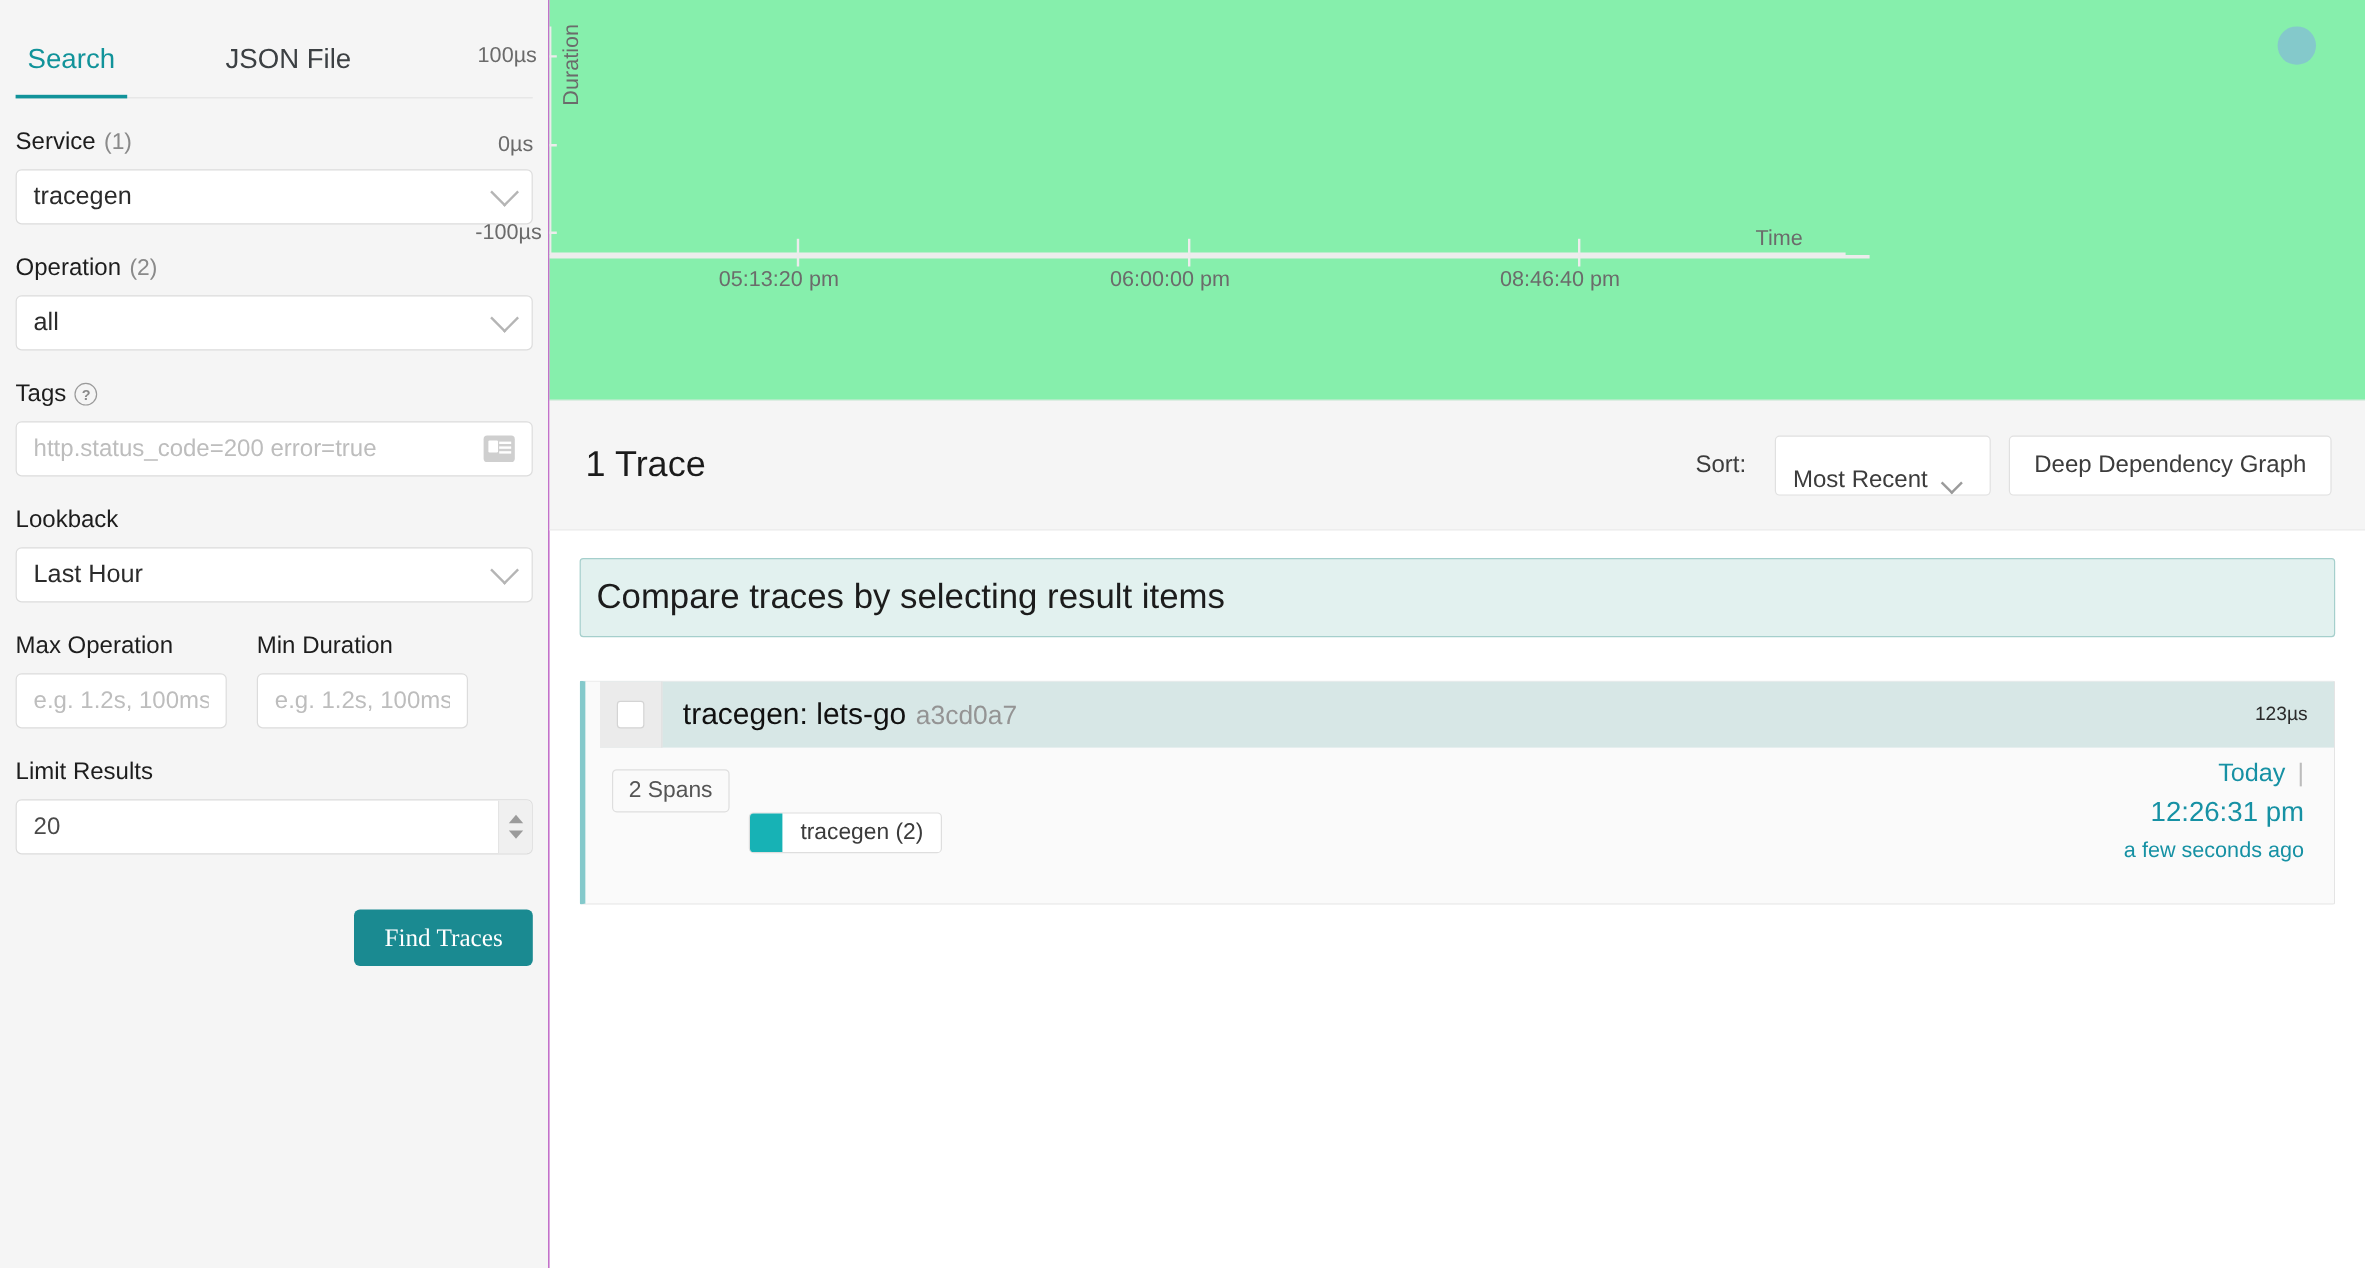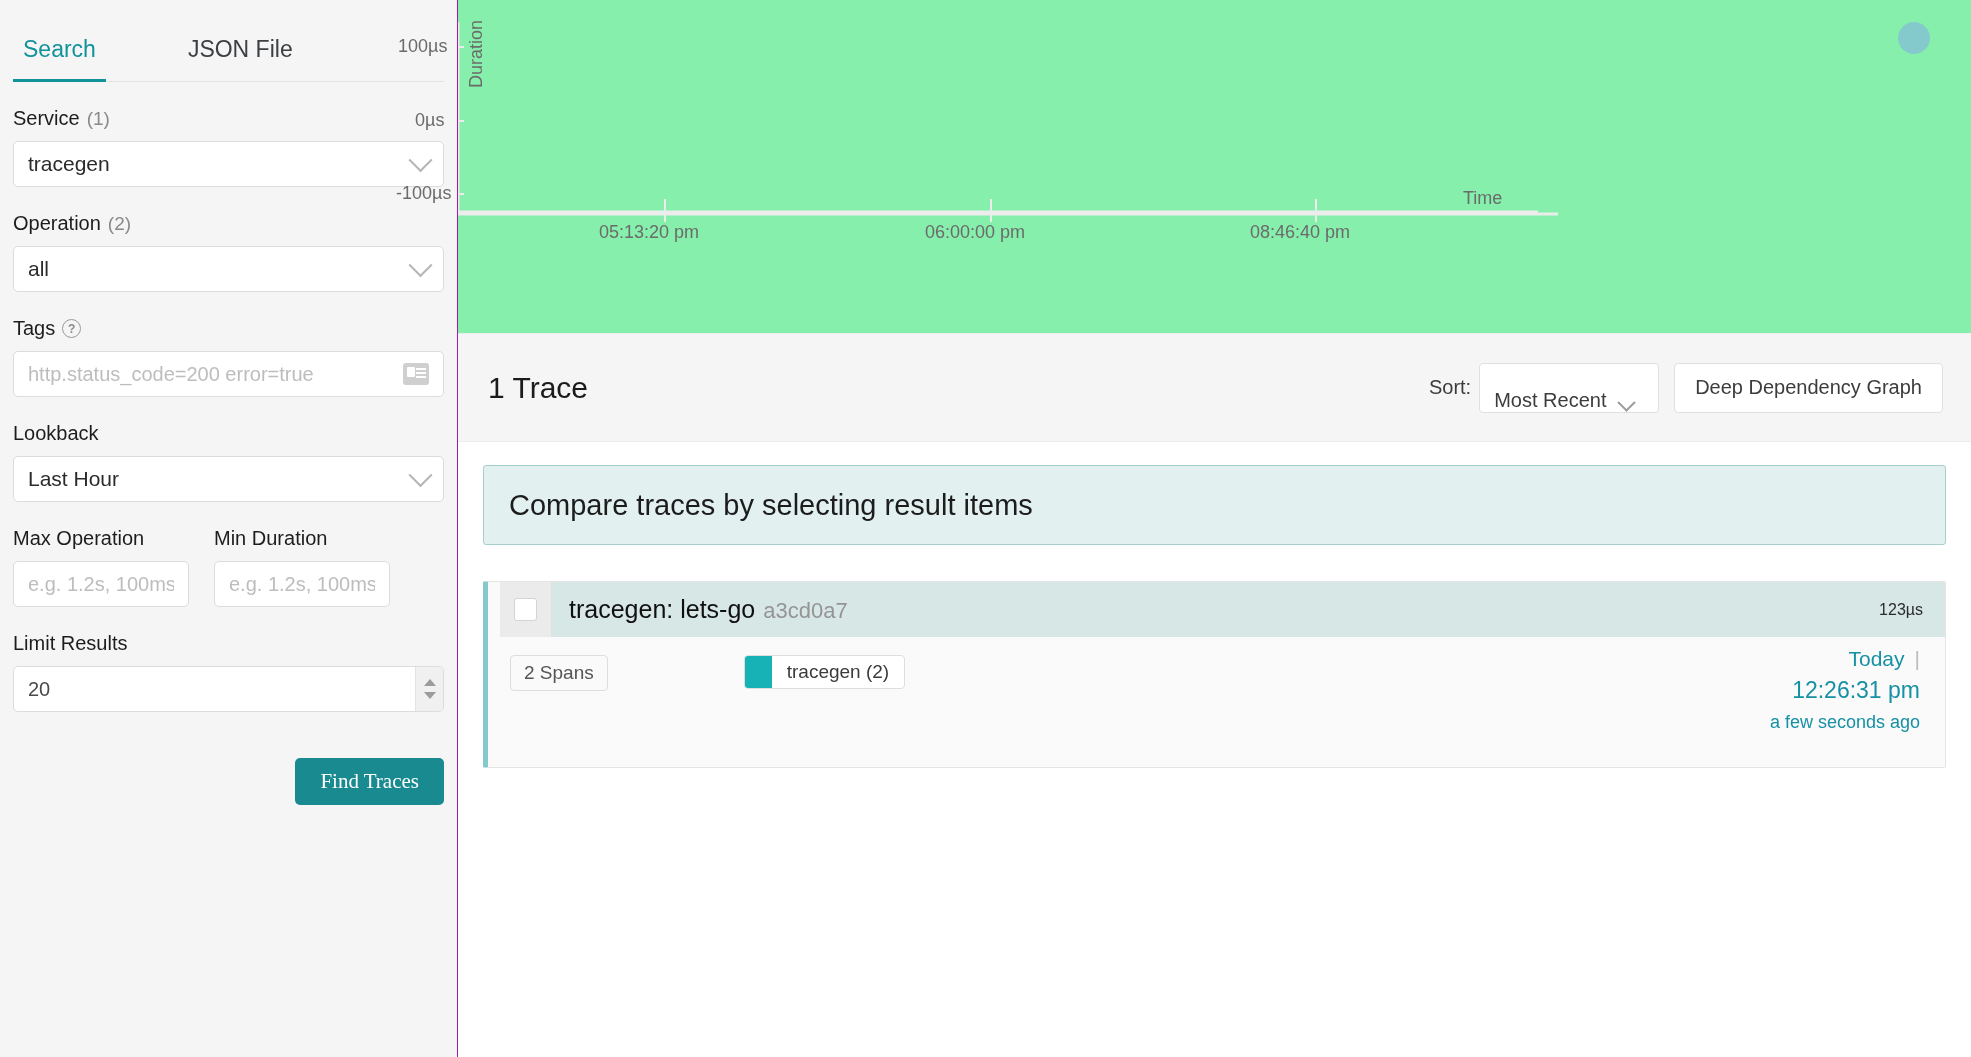--- a/index.html
+++ b/index.html
@@ -157,21 +157,21 @@
 
   .results-header {
     height: 108px;
     background: #f5f5f5;
     border-bottom: 1px solid #ececec;
     display: flex;
     align-items: center;
     padding: 0 28px 0 30px;
   }
   .trace-count { font-size: 30px; color: #1b1b1b; flex:1; }
-  .sort-label { font-size: 20px; color: #3c3c3c; margin-right: 8px; }
+  .sort-label { font-size: 20px; color: #3c3c3c; margin-right: 24px; }
   .sort-select {
     height: 50px; min-width: 180px;
     background: #fff; border: 1px solid #e0e0e0; border-radius: 4px;
     display:flex; align-items:flex-end; padding: 0 14px;
     font-size: 20px; color: #3c3c3c; gap: 14px; cursor:pointer;
   }
   .sort-select .chev2 {
     width: 13px; height: 13px;
     border-right: 2px solid #9b9b9b; border-bottom: 2px solid #9b9b9b;
     transform: rotate(45deg) translate(-2px,-2px);
@@ -182,24 +182,24 @@
     display:flex; align-items:center; padding: 0 20px;
     font-size: 20px; color: #3c3c3c; cursor:pointer;
     font-family: "Liberation Sans", sans-serif;
   }
 
   .compare-banner {
     margin: 23px 25px 0 25px;
     background: #e2f1ef;
     border: 1px solid #a5cfcc;
     border-radius: 3px;
-    height: 80px;
+    height: 66px;
     display: flex;
     align-items: center;
-    padding: 0 25px;
+    padding: 0 13px;
     font-size: 29px;
     color: #1c1c1c;
   }
 
   .trace-card {
     margin: 36px 25px 0 25px;
     border: 1px solid #e4e4e4;
     border-left: 5px solid #84c9cb;
     border-radius: 2px;
     background: #fafafa;
@@ -227,20 +227,21 @@
     font-size: 25px; color: #101010; padding-left: 17px; flex:1;
   }
   .trace-id { color: #949494; font-size: 22px; margin-left: 8px; }
   .trace-dur { font-size: 16px; color: #2a2a2a; padding-right: 22px; }
 
   .trace-body {
     display:flex; align-items:flex-start;
     padding: 18px 0 32px 0;
     position: relative;
     min-height: 130px;
+    flex-direction: column;
   }
   .pill {
     border: 1px solid #dedede;
     border-radius: 4px;
     background: #fafafa;
     font-size: 19px;
     color: #555;
     padding: 6px 13px;
     margin-left: 22px;
   }

